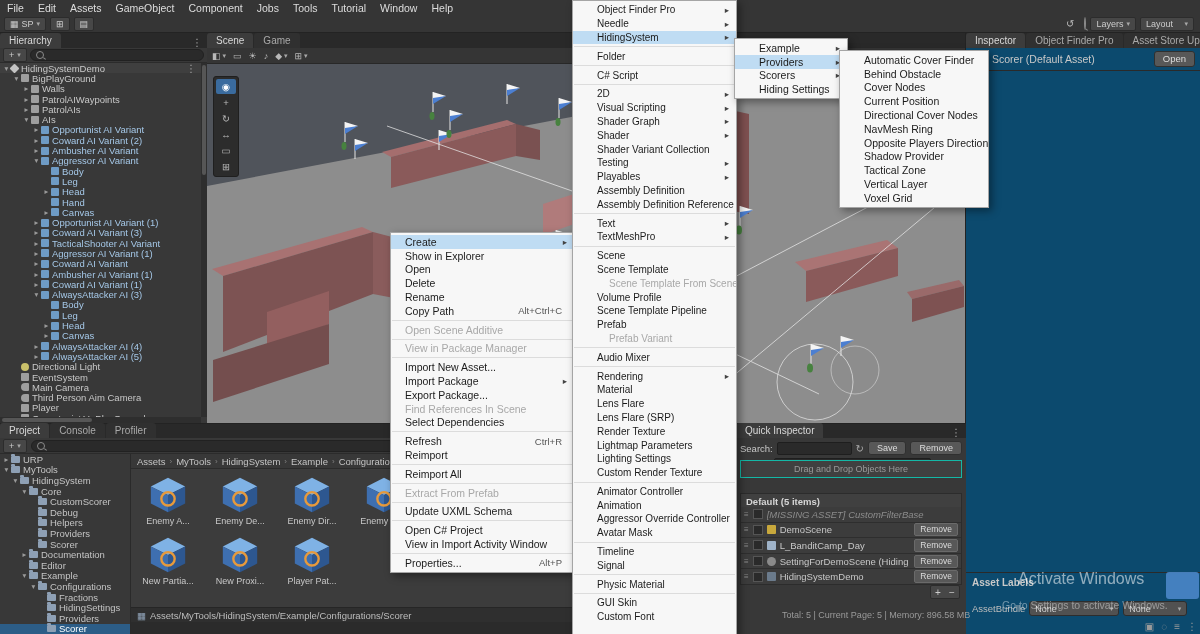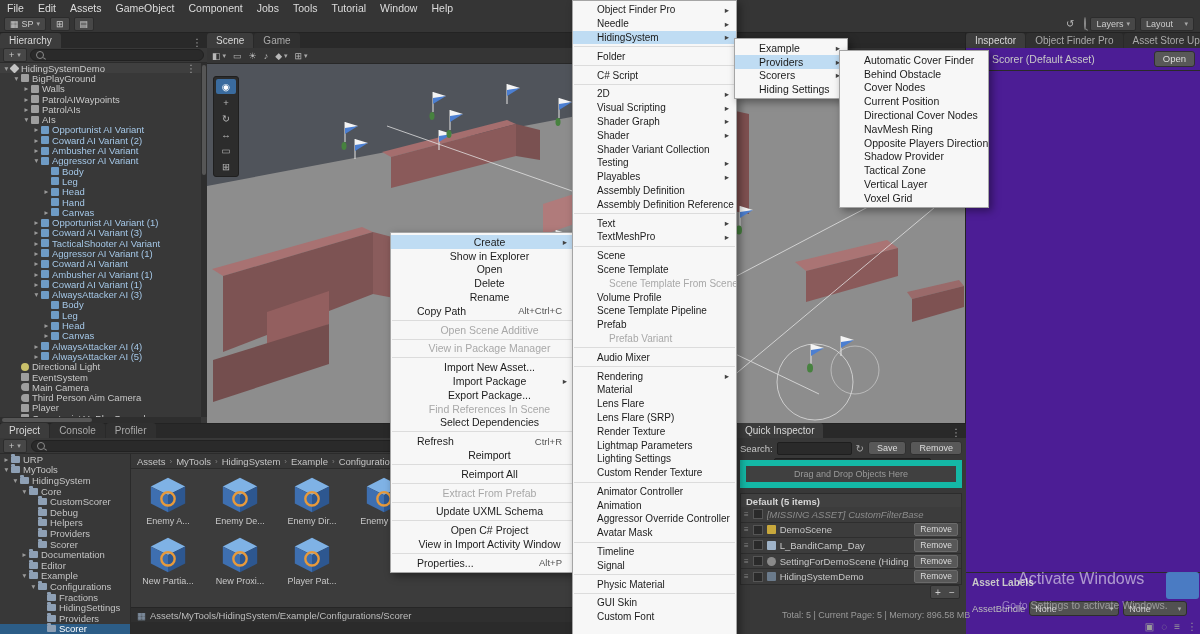--- a/index.html
+++ b/index.html
@@ -43,21 +43,21 @@
   .hthumb{position:absolute;top:1px;bottom:1px;left:2px;width:90px;background:#565656;border-radius:3px;}
   
   #scene{position:absolute;left:207px;top:32px;width:758px;height:391px;background:#383838;}
   #scene-toolbar{height:15px;background:#353535;border-bottom:1px solid #282828;display:flex;align-items:center;padding:0 5px;gap:7px;font-size:9px;color:#B8B8B8;}
   .sicon{display:flex;align-items:center;gap:2px;}
   #scene-canvas-wrap{position:absolute;left:0;top:32px;width:758px;height:359px;overflow:hidden;}
   #scene-tools{position:absolute;left:6px;top:44px;width:20px;background:rgba(42,42,42,.95);border:1px solid #1f1f1f;border-radius:3px;display:flex;flex-direction:column;padding:2px;gap:1px;z-index:10;}
   .stool{height:15px;display:flex;align-items:center;justify-content:center;color:#BBB;font-size:9.5px;border-radius:2px;}
   .stool.active{background:#3A6B9E;color:#fff;}
   
-  #inspector{position:absolute;left:965px;top:32px;width:235px;height:602px;background:#4c1d95;border-left:1px solid #232323;}
+  #inspector{position:absolute;left:965px;top:32px;width:235px;height:602px;background:#0c4a6e;border-left:1px solid #232323;}
   #insp-head{height:22px;border-bottom:1px solid #2A2A2A;display:flex;align-items:center;padding:0 6px;gap:5px;font-size:10.5px;color:#C8C8C8;}
   .ibtn{background:#585858;border:1px solid #303030;border-radius:3px;color:#DDD;font-size:9.5px;height:14px;line-height:12px;padding:0 8px;display:flex;align-items:center;}
   #insp-open{margin-left:auto;}
   #insp-divider{position:absolute;left:0;right:0;top:540px;border-top:1px solid #2A2A2A;}
   #asset-labels{position:absolute;left:6px;top:545px;font-size:10px;font-weight:bold;color:#C8C8C8;}
   #assetbundle-row{position:absolute;top:569px;left:6px;right:4px;display:flex;align-items:center;gap:4px;font-size:9.5px;color:#BDBDBD;}
   .dd{background:#515151;border:1px solid #2d2d2d;border-radius:3px;height:13px;display:flex;align-items:center;padding:0 5px;gap:8px;font-size:9px;color:#CFCFCF;}
   #insp-status-icons{position:absolute;right:4px;top:589px;display:flex;gap:7px;color:#9A9A9A;font-size:10px;}
   
   #project{position:absolute;left:0;top:423px;width:735px;height:211px;background:#383838;border-top:1px solid #232323;}
@@ -72,21 +72,21 @@
   .crumb-sep{color:#808080;margin:0 4px;font-size:8px;}
   #p-grid{position:absolute;left:0;top:14px;width:390px;bottom:0;display:flex;flex-wrap:wrap;align-content:flex-start;padding:6px 8px;gap:8px 14px;}
   .asset{width:58px;display:flex;flex-direction:column;align-items:center;}
   .aicon{width:42px;height:42px;}
   .albl{font-size:9px;color:#C8C8C8;max-width:58px;overflow:hidden;white-space:nowrap;text-align:center;}
   #p-path{position:absolute;left:131px;right:0;bottom:13px;height:14px;background:#2F2F2F;border-top:1px solid #262626;display:flex;align-items:center;padding:0 6px;font-size:9.5px;color:#BDBDBD;gap:4px;}
   #p-bottomstrip{position:absolute;left:131px;right:0;bottom:0;height:13px;background:#2B2B2B;}
   
   #quick{position:absolute;left:735px;top:423px;width:230px;height:211px;background:#383838;border-top:1px solid #232323;border-left:1px solid #232323;}
   .qline{position:absolute;left:0;right:0;display:flex;align-items:center;padding:0 4px;gap:4px;font-size:9.5px;color:#C8C8C8;}
-  #q-drop{position:absolute;top:36px;left:4px;right:4px;height:16px;border:6px solid #14b8a6;background:#404040;display:flex;align-items:center;justify-content:center;font-size:9px;color:#999;}
+  #q-drop{position:absolute;top:36px;left:4px;right:4px;height:16px;border:1px solid #14b8a6;background:#404040;display:flex;align-items:center;justify-content:center;font-size:9px;color:#999;}
   #q-group{position:absolute;top:69px;left:4px;right:4px;height:14px;background:#404040;border:1px solid #2C2C2C;display:flex;align-items:center;padding:0 5px;font-size:9.5px;color:#D6D6D6;font-weight:bold;}
   #q-list{position:absolute;top:83px;left:4px;right:4px;border:1px solid #2C2C2C;border-top:none;}
   .qrow{height:14.6px;background:#3C3C3C;border-bottom:1px solid #2E2E2E;display:flex;align-items:center;padding:0 3px;gap:4px;font-size:9.5px;overflow:hidden;}
   .qrow:last-child{border-bottom:none;}
   .qhandle{color:#8A8A8A;font-size:8px;flex:none;}
   .qcheck{width:8px;height:8px;background:#2A2A2A;border:1px solid #555;flex:none;}
   .qicon{width:9px;height:9px;border-radius:1px;flex:none;}
   .qi-scene-yellow{background:#C8A83C;}
   .qi-scene-gray{background:#9FB3C8;}
   .qi-settings{background:#8A8A8A;border-radius:50%;}
@@ -94,21 +94,21 @@
   .qlabel{flex:1;overflow:hidden;white-space:nowrap;color:#C8C8C8;}
   .qlabel.missing{color:#8C8C8C;font-style:italic;}
   .qremove{background:#585858;border:1px solid #6A6A6A;border-radius:2px;color:#DDD;font-size:8.5px;height:11px;line-height:10px;padding:0 5px;flex:none;}
   #q-plusminus{position:absolute;top:161px;right:6px;display:flex;border:1px solid #2C2C2C;background:#474747;border-radius:2px;}
   .qpm{width:14px;height:12px;display:flex;align-items:center;justify-content:center;font-size:10px;color:#CCC;}
   #q-status{position:absolute;top:186px;left:46px;font-size:9px;color:#9A9A9A;white-space:nowrap;}
   .qfield{background:#2A2A2A;border:1px solid #1E1E1E;border-radius:2px;height:11px;}
   
   .menu{position:absolute;background:#F7F7F7;border:1px solid #A5A5A5;box-shadow:3px 3px 8px rgba(0,0,0,.4);padding:2px 0;z-index:100;font-size:10.5px;color:#1B1B1B;}
   .mitem{height:13.8px;display:flex;align-items:center;position:relative;padding:0 12px 0 24px;white-space:nowrap;overflow:hidden;}
-  #ctx-menu .mitem{padding-left:26px;justify-content:center;}
+  #ctx-menu .mitem{padding-left:14px;}
   .mitem.hl{background:#BFDCF3;}
   .mitem.dis{color:#A8A8A8;padding-left:36px;}
   .msc{margin-left:auto;color:#555;font-size:9.5px;padding-left:14px;}
   .marr{position:absolute;right:7px;color:#444;font-size:8.5px;}
   .msep{height:1px;background:#DCDCDC;margin:2px 1px;}
   #ctx-menu{left:390px;top:232px;width:183px;}
   #create-menu{left:572px;top:0;width:163px;height:633px;font-size:10px;}
   #hiding-menu{left:734px;top:38px;width:112px;}
   #providers-menu{left:839px;top:50px;width:148px;}
   

